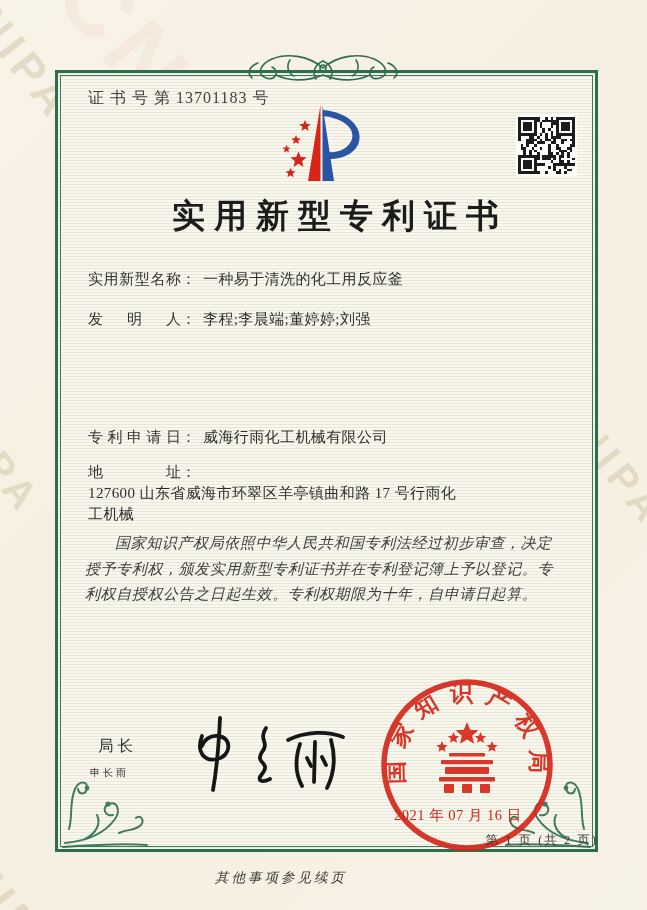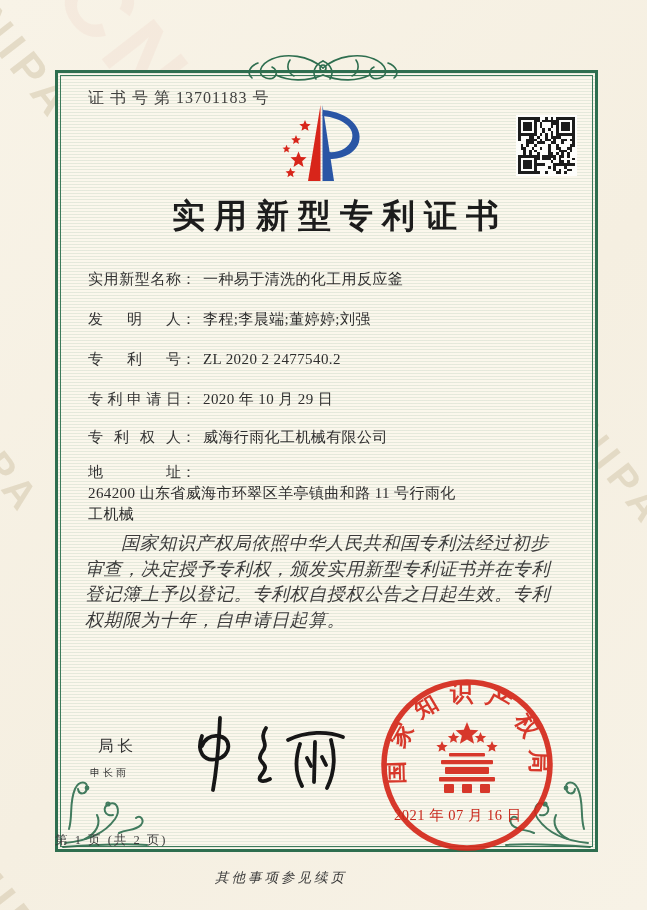--- a/index.html
+++ b/index.html
@@ -29,30 +29,30 @@
   .logo{position:absolute;left:277px;top:102px;width:96px;height:86px;}
   .qr{position:absolute;left:516px;top:115px;width:57px;height:57px;background:#fdfdfb;padding:2px;}
   .title{position:absolute;left:12px;top:194px;width:647px;text-align:center;font-size:33px;
          font-weight:bold;color:#1c1c1c;letter-spacing:9px;text-indent:9px;}
   .frow{position:absolute;left:88px;width:480px;font-size:15px;color:#333;line-height:22px;}
   .flabel{display:inline-block;width:93px;text-align:justify;text-align-last:justify;color:#333;vertical-align:top;}
   .fcolon{margin-right:7px;vertical-align:top;}
   .fval{letter-spacing:.4px;color:#2e2e2e;vertical-align:top;}
   .fval-wrap{display:inline-block;width:382px;line-height:21px;}
   .g2{position:absolute;left:244px;top:0;white-space:nowrap;}
-  .paras{position:absolute;left:85px;top:531px;width:480px;font-size:18px;color:#3c3c3c;
+  .paras{position:absolute;left:85px;top:531px;width:480px;font-size:15px;color:#3c3c3c;
          line-height:25.5px;font-style:italic;letter-spacing:.6px;}
   .paras p{margin:0;text-indent:2em;}
   .signoff-title{position:absolute;left:90px;top:736px;font-size:15.5px;color:#2f2f2f;letter-spacing:4px;margin-left:8px;}
   .signoff-name{position:absolute;left:90px;top:766px;font-size:10px;color:#2f2f2f;letter-spacing:3px;}
   .sig{position:absolute;left:182px;top:710px;width:172px;height:96px;}
   .seal{position:absolute;left:378px;top:676px;width:178px;height:178px;opacity:.92;}
   .seal-date{position:absolute;left:394px;top:806px;width:160px;font-size:14.5px;color:#c8271b;
              letter-spacing:.5px;z-index:5;}
-  .page-no{position:absolute;left:55px;top:832px;width:543px;text-align:left;font-size:12.5px;
+  .page-no{position:absolute;left:55px;top:832px;width:543px;text-align:right;font-size:12.5px;
            color:#3b3b3b;letter-spacing:2px;}
   .cont-note{position:absolute;left:0;top:869px;width:562px;text-align:center;font-size:13.5px;
              color:#3a3a3a;letter-spacing:3px;font-style:italic;}
   .orn-top{position:absolute;left:228px;top:51px;width:190px;height:36px;}
   .fl-bl{position:absolute;left:59px;top:757px;width:92px;height:92px;}
   .fl-br{position:absolute;left:502px;top:757px;width:92px;height:92px;transform:scaleX(-1);}
 </style>
 </head>
 <body>
 
@@ -353,31 +353,25 @@
       </svg>
 
     <div class="title">实用新型专利证书</div>
 
     <div class="frow" style="top:308px">
       <span class="flabel">发明人</span><span class="fcolon">：</span><span class="fval">李程;李晨端;董婷婷;刘强</span>
     </div>
     <div class="frow" style="top:268px">
       <span class="flabel">实用新型名称</span><span class="fcolon">：</span><span class="fval">一种易于清洗的化工用反应釜</span>
     </div>
-    <div class="frow" style="top:348px">
-      <span class="flabel">专利号</span><span class="fcolon">：</span><span class="fval">ZL 2020 2 2477540.2</span>
-    </div>
-    <div class="frow" style="top:388px">
-      <span class="flabel">专利申请日</span><span class="fcolon">：</span><span class="fval">2020 年 10 月 29 日</span>
-    </div>
     <div class="frow" style="top:426px">
-      <span class="flabel">专利权人</span><span class="fcolon">：</span><span class="fval">威海行雨化工机械有限公司</span>
+      <span class="flabel">专利申请日</span><span class="fcolon">：</span><span class="fval">威海行雨化工机械有限公司</span>
     </div>
     <div class="frow" style="top:461px">
-      <span class="flabel">地址</span><span class="fcolon">：</span><span class="fval fval-wrap">264200 山东省威海市环翠区羊亭镇曲和路 11 号行雨化工机械</span>
+      <span class="flabel">地址</span><span class="fcolon">：</span><span class="fval fval-wrap">127600 山东省威海市环翠区羊亭镇曲和路 17 号行雨化工机械</span>
     </div>
 
     <div class="paras">
       <p>国家知识产权局依照中华人民共和国专利法经过初步审查，决定授予专利权，颁发实用新型专利证书并在专利登记簿上予以登记。专利权自授权公告之日起生效。专利权期限为十年，自申请日起算。</p>
     </div>
 
     <div class="signoff-title">局长</div>
     <div class="signoff-name">申长雨</div>
 
     <svg class="sig" viewBox="0 0 172 96">

